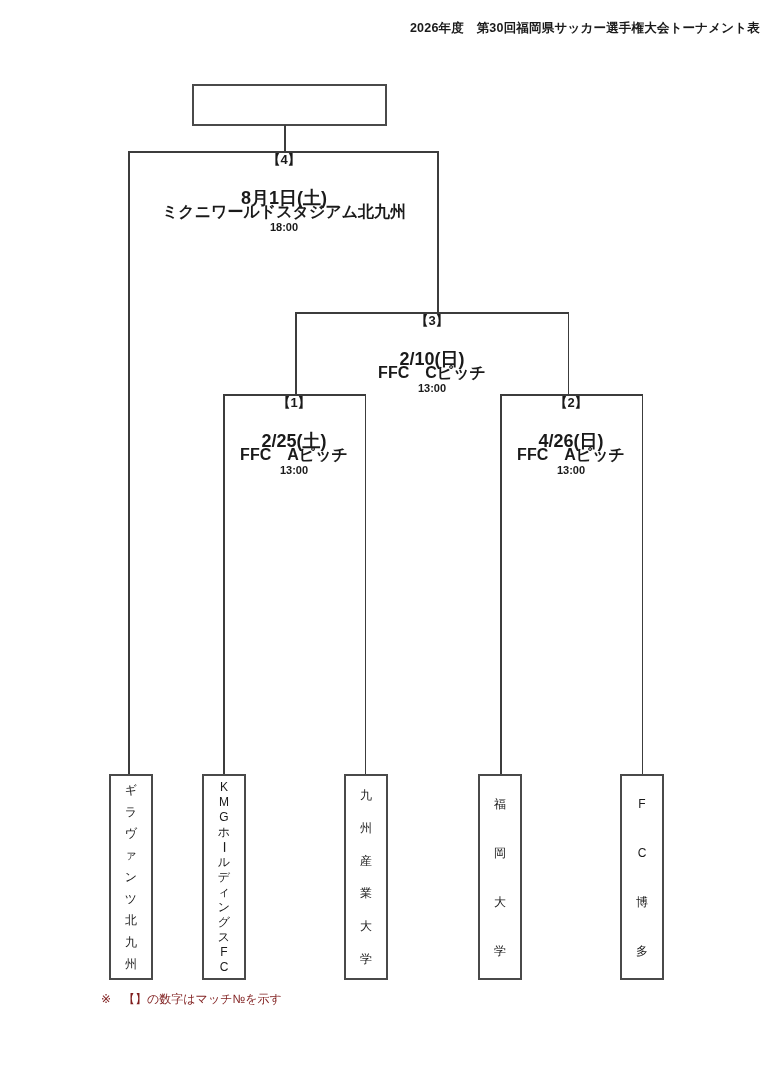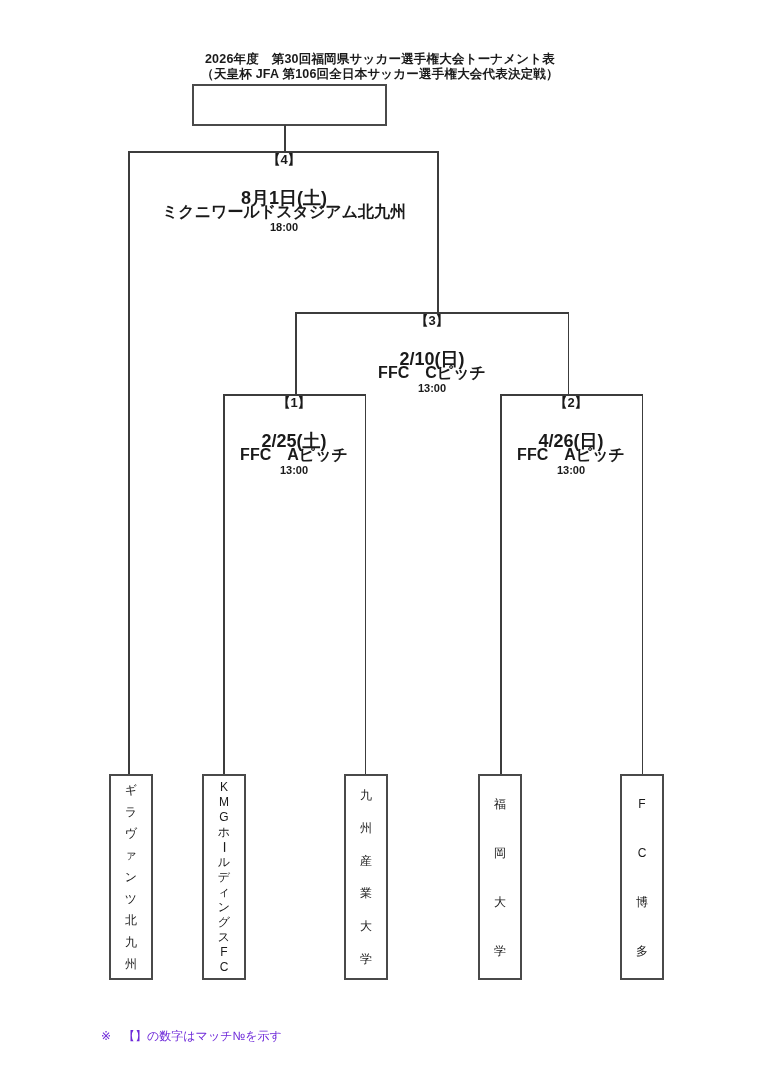--- a/index.html
+++ b/index.html
@@ -15,22 +15,21 @@
     font-family: "Liberation Sans", "DejaVu Sans", sans-serif;
     color: #1a1a1a;
     overflow: hidden;
   }
   
   .title-wrap {
     position: absolute;
     left: 0;
     right: 0;
     top: 21px;
-    text-align: center;
-    margin-top: 31px;
+    text-align: right;
   }
   .title-line {
     font-size: 12.5px;
     font-weight: bold;
     line-height: 15px;
     letter-spacing: 0.2px;
   }
   
   .vline {
     position: absolute;
@@ -112,32 +111,30 @@
   }
   
   .notes {
     position: absolute;
     left: 101px;
     top: 988px;
   }
   .note-line {
     font-size: 12px;
     line-height: 23px;
-    color: #6d28d9;
-    margin-top: 37px;
+    color: #7f1d1d;
   }
 </style>
 </head>
 <body>
 
 <div id="canvas">
 
   <div class="title-wrap">
     <div class="title-line">2026年度　第30回福岡県サッカー選手権大会トーナメント表</div>
-    <div class="title-line">（天皇杯 JFA 第106回全日本サッカー選手権大会代表決定戦）</div>
   </div>
 
   <div class="winner-box"></div>
 
   <div class="vline" style="left:284px; top:125px; height:27px;"></div>
 
   <div class="hline" style="left:128px; top:151px; width:310px;"></div>
   <div class="vline" style="left:128px; top:151px; height:624px;"></div>
   <div class="vline" style="left:437px; top:151px; height:162px;"></div>
 

